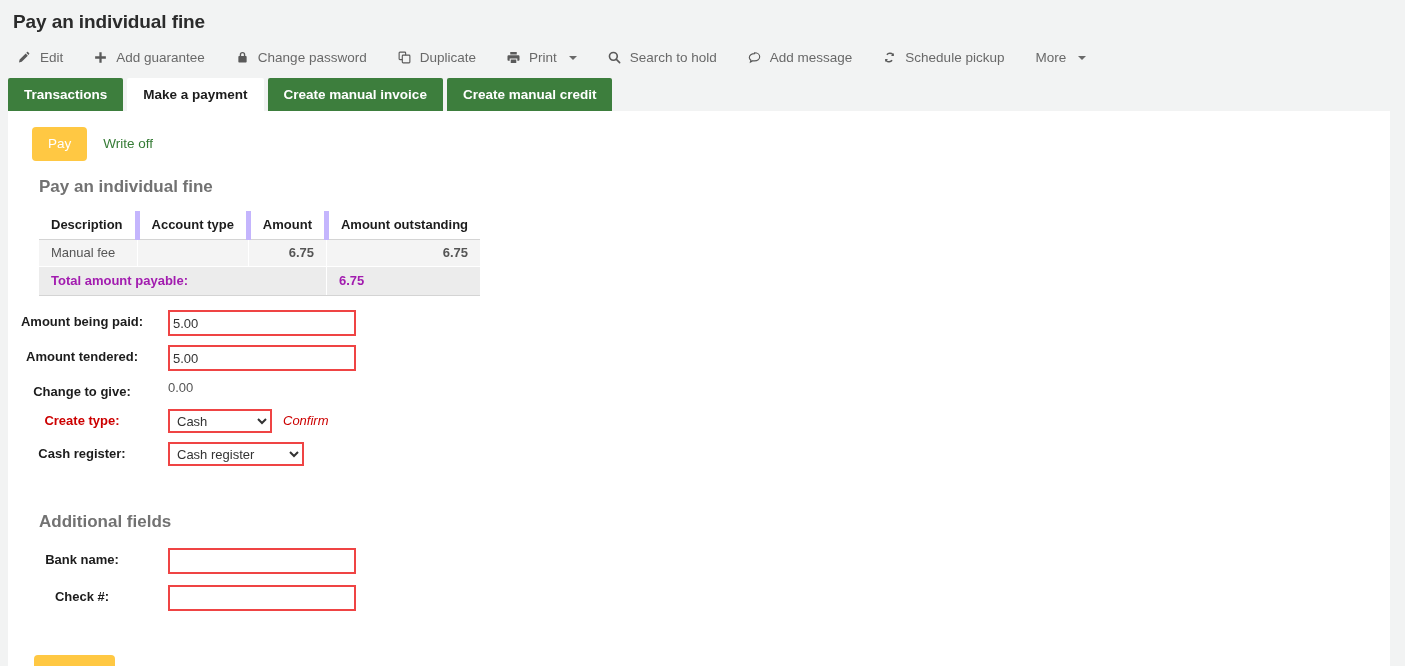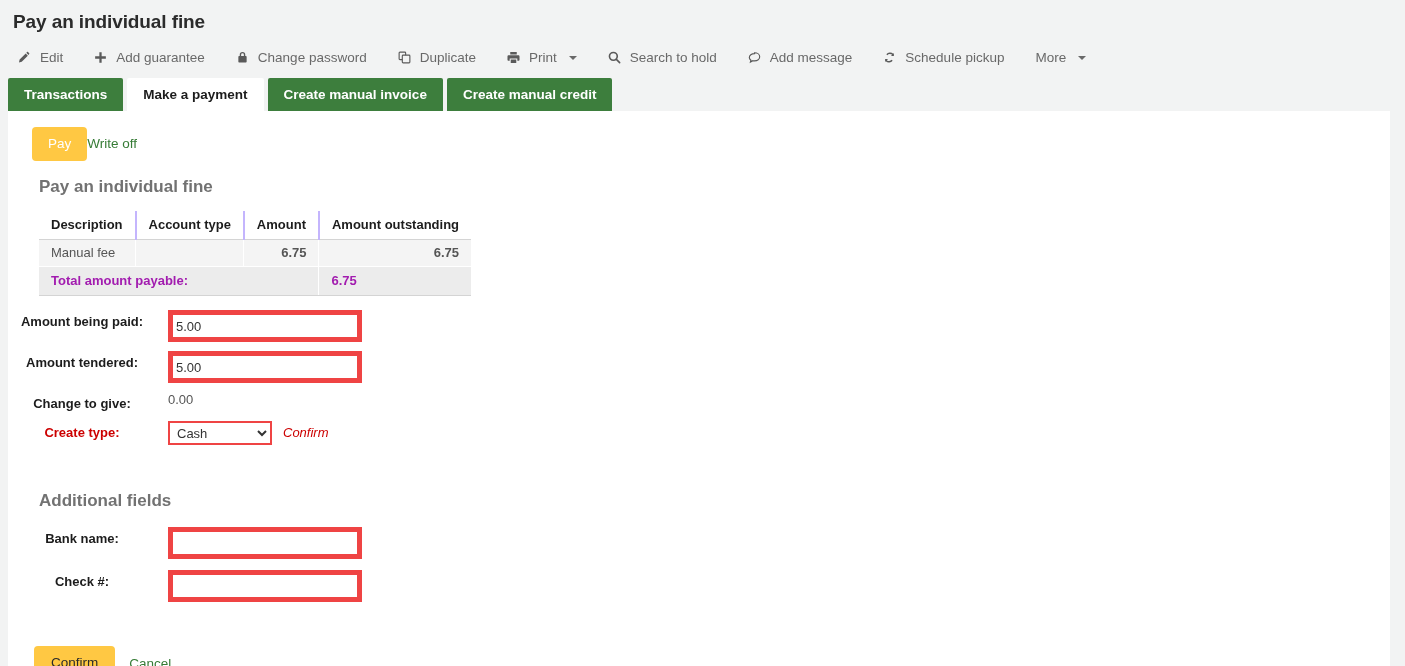--- a/index.html
+++ b/index.html
@@ -113,21 +113,21 @@
     padding: 9px 16px;
     border-radius: 4px;
     font-size: 13.5px;
     cursor: pointer;
     line-height: 16px;
     text-align: center;
   }
   .subtab-writeoff {
     color: #367c36;
     font-size: 13.5px;
-    padding: 9px 0;
+    padding: 9px 16px;
     cursor: pointer;
     text-decoration: none;
     line-height: 16px;
   }
 
   
   .section-heading {
     font-size: 17px;
     font-weight: bold;
     color: #727272;
@@ -143,21 +143,21 @@
     border-collapse: collapse;
     margin-left: 31px;
     font-size: 13px;
   }
   .fines-table th {
     font-weight: bold;
     color: #1c1c1c;
     text-align: center;
     padding: 6px 12px 7px 12px;
     border-bottom: 1px solid #d4d4d4;
-    border-right: 2px solid #c4b5fd;
+    border-right: 5px solid #c4b5fd;
     white-space: nowrap;
   }
   .fines-table th:last-child { border-right: none; }
   .fines-table tbody tr.data-row { background: #f4f4f4; }
   .fines-table tbody tr.data-row td {
     padding: 5px 12px 6px 12px;
     border-bottom: 1px solid #ffffff;
     border-right: 1px solid #ffffff;
     color: #555555;
   }
@@ -193,21 +193,21 @@
     padding-top: 4px;
     line-height: 16px;
     flex: 0 0 auto;
   }
   .form-label.required { color: #cc0000; }
   .form-control { margin-left: 12px; }
   input.text-input {
     width: 178px;
     height: 20px;
     padding: 1px 3px;
-    border: 5px solid #ef4444;
+    border: 2px solid #ef4444;
     background: #ffffff;
     font-family: "Liberation Sans", sans-serif;
     font-size: 13px;
     color: #333;
     box-sizing: content-box;
   }
   select.select-input {
     font-family: "Liberation Sans", sans-serif;
     font-size: 13px;
     color: #333;
@@ -412,20 +412,28 @@
     <div class="form-row">
       <div class="form-label required">Create type:</div>
       <div class="form-control inline">
         <select class="select-input payment-type">
           <option>Cash</option>
         </select>
         <span class="required-hint">Confirm</span>
       </div>
     </div>
 
+    <div class="form-row">
+      <div class="form-label">Cash register:</div>
+      <div class="form-control">
+        <select class="select-input cash-register">
+          <option>Cash register</option>
+        </select>
+      </div>
+    </div>
 
   </div>
 
   <div class="section-heading additional">Additional fields</div>
 
   <div class="form-area" style="margin-top:0">
 
     <div class="form-row" style="margin-bottom:11px">
       <div class="form-label">Bank name:</div>
       <div class="form-control">

